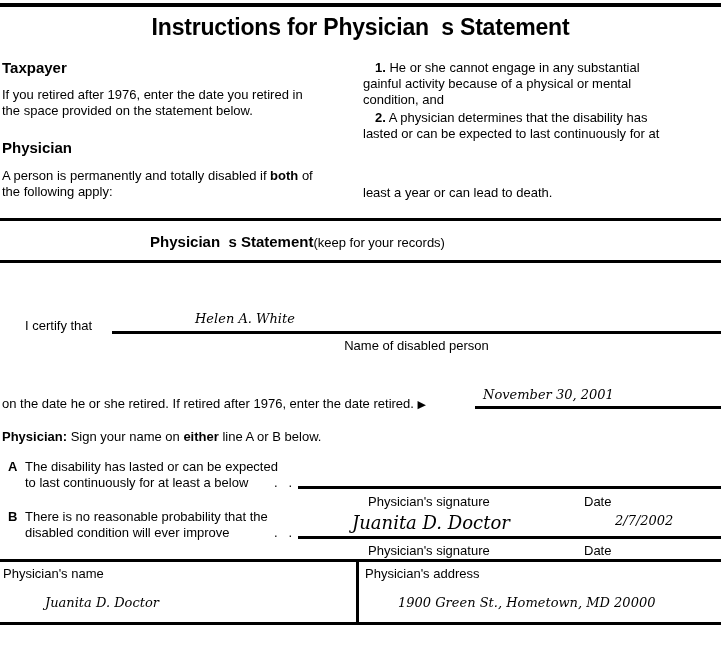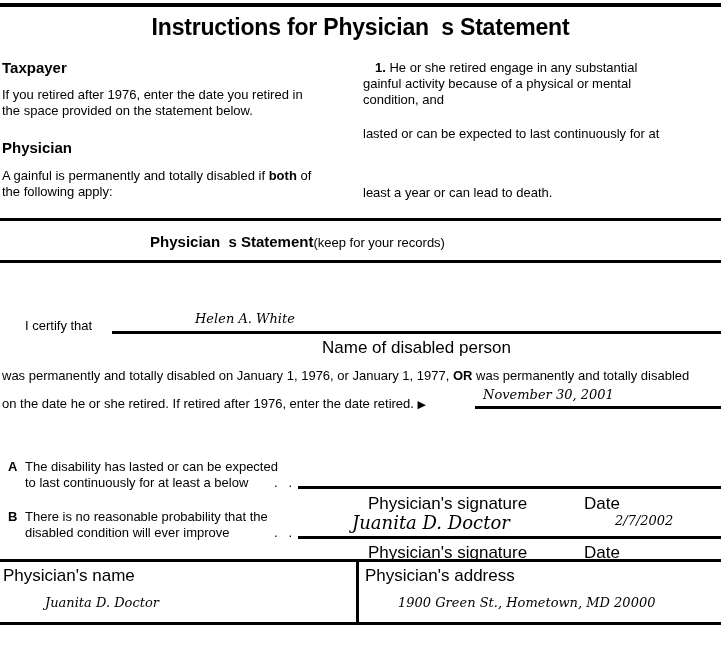--- a/index.html
+++ b/index.html
@@ -9,21 +9,21 @@
     width:721px; height:669px;
     background:#ffffff;
     color:#000;
     font-family:"Liberation Sans","DejaVu Sans",sans-serif;
     font-size:13px;
     overflow:hidden;
   }
   .abs { position:absolute; white-space:pre; }
   .ctr { text-align:center; }
   .rule { position:absolute; background:#000; }
-  .t11 { font-size:17px; }
+  .t11 { font-size:13px; }
   .t13 { font-size:13px; }
   .title { font-size:23px; font-weight:bold; letter-spacing:-0.2px; }
   .hdg  { font-size:15px; font-weight:bold; }
   .stmt-bold { font-size:15px; font-weight:bold; }
   .stmt-norm { font-size:13px; }
   b { font-weight:bold; }
   .hand {
     font-family:"DejaVu Serif","Liberation Serif",serif;
     font-style:italic;
     font-size:13px;
@@ -37,44 +37,45 @@
 <div id="page">
 
   <div class="rule" style="left:0;top:3;width:721px;height:4px;top:3px;"></div>
   <div class="abs ctr title" style="left:0;top:14px;width:721px;">Instructions for Physician&nbsp;&nbsp;s Statement</div>
 
   <div class="abs hdg" style="left:2px;top:59px;">Taxpayer</div>
   <div class="abs t13" style="left:2px;top:87px;">If you retired after 1976, enter the date you retired in</div>
   <div class="abs t13" style="left:2px;top:103px;">the space provided on the statement below.</div>
 
   <div class="abs hdg" style="left:2px;top:139px;">Physician</div>
-  <div class="abs t13" style="left:2px;top:168px;"><span>A gainful is permanently and totally disabled if </span><b>both</b><span> of</span></div>
+  <div class="abs t13" style="left:2px;top:168px;"><span>A person is permanently and totally disabled if </span><b>both</b><span> of</span></div>
   <div class="abs t13" style="left:2px;top:184px;">the following apply:</div>
 
-  <div class="abs t13" style="left:375px;top:60px;"><b>1.</b><span> He or she retired engage in any substantial</span></div>
+  <div class="abs t13" style="left:375px;top:60px;"><b>1.</b><span> He or she cannot engage in any substantial</span></div>
   <div class="abs t13" style="left:363px;top:76px;">gainful activity because of a physical or mental</div>
   <div class="abs t13" style="left:363px;top:92px;">condition, and</div>
 
+  <div class="abs t13" style="left:375px;top:110px;"><b>2.</b><span> A physician determines that the disability has</span></div>
   <div class="abs t13" style="left:363px;top:126px;">lasted or can be expected to last continuously for at</div>
   <div class="abs t13" style="left:363px;top:142px;margin-top:43px;">least a year or can lead to death.</div>
 
   <div class="rule" style="left:0;top:218px;width:721px;height:3px;"></div>
   <div class="abs ctr" style="left:0;top:233px;width:595px;"><span class="stmt-bold">Physician&nbsp;&nbsp;s Statement</span><span class="stmt-norm">(keep for your records)</span></div>
   <div class="rule" style="left:0;top:260px;width:721px;height:3px;"></div>
 
   <div class="abs t13" style="left:25px;top:318px;">I certify that</div>
   <div class="abs hand" style="left:195px;top:311px;">Helen A. White</div>
   <div class="rule" style="left:112px;top:331px;width:609px;height:3px;"></div>
   <div class="abs ctr t11" style="left:112px;top:338px;width:609px;">Name of disabled person</div>
 
-  <div class="abs t13" style="left:2px;top:368px;"><span>was permanently and totally disabled on January 1, 1976, or January 1, 1977, </span><b>OR</b><span> was permanently and totally disabled</span></div>
   <div class="abs t13" style="left:2px;top:396px;"><span>on the date he or she retired. If retired after 1976, enter the date retired. </span><span class="arrow">▶</span></div>
   <div class="abs hand" style="left:483px;top:387px;">November 30, 2001</div>
   <div class="rule" style="left:475px;top:406px;width:246px;height:3px;"></div>
 
+  <div class="abs t13" style="left:2px;top:429px;"><b>Physician:</b><span> Sign your name on </span><b>either</b><span> line A or B below.</span></div>
 
   <div class="abs t13" style="left:8px;top:459px;font-weight:bold;">A</div>
   <div class="abs t13" style="left:25px;top:459px;">The disability has lasted or can be expected</div>
   <div class="abs t13" style="left:25px;top:475px;">to last continuously for at least a below</div>
   <div class="abs t13" style="left:274px;top:475px;">.   .</div>
   <div class="rule" style="left:298px;top:486px;width:423px;height:3px;"></div>
   <div class="abs t11" style="left:368px;top:494px;">Physician's signature</div>
   <div class="abs t11" style="left:584px;top:494px;">Date</div>
 
   <div class="abs t13" style="left:8px;top:509px;font-weight:bold;">B</div>

